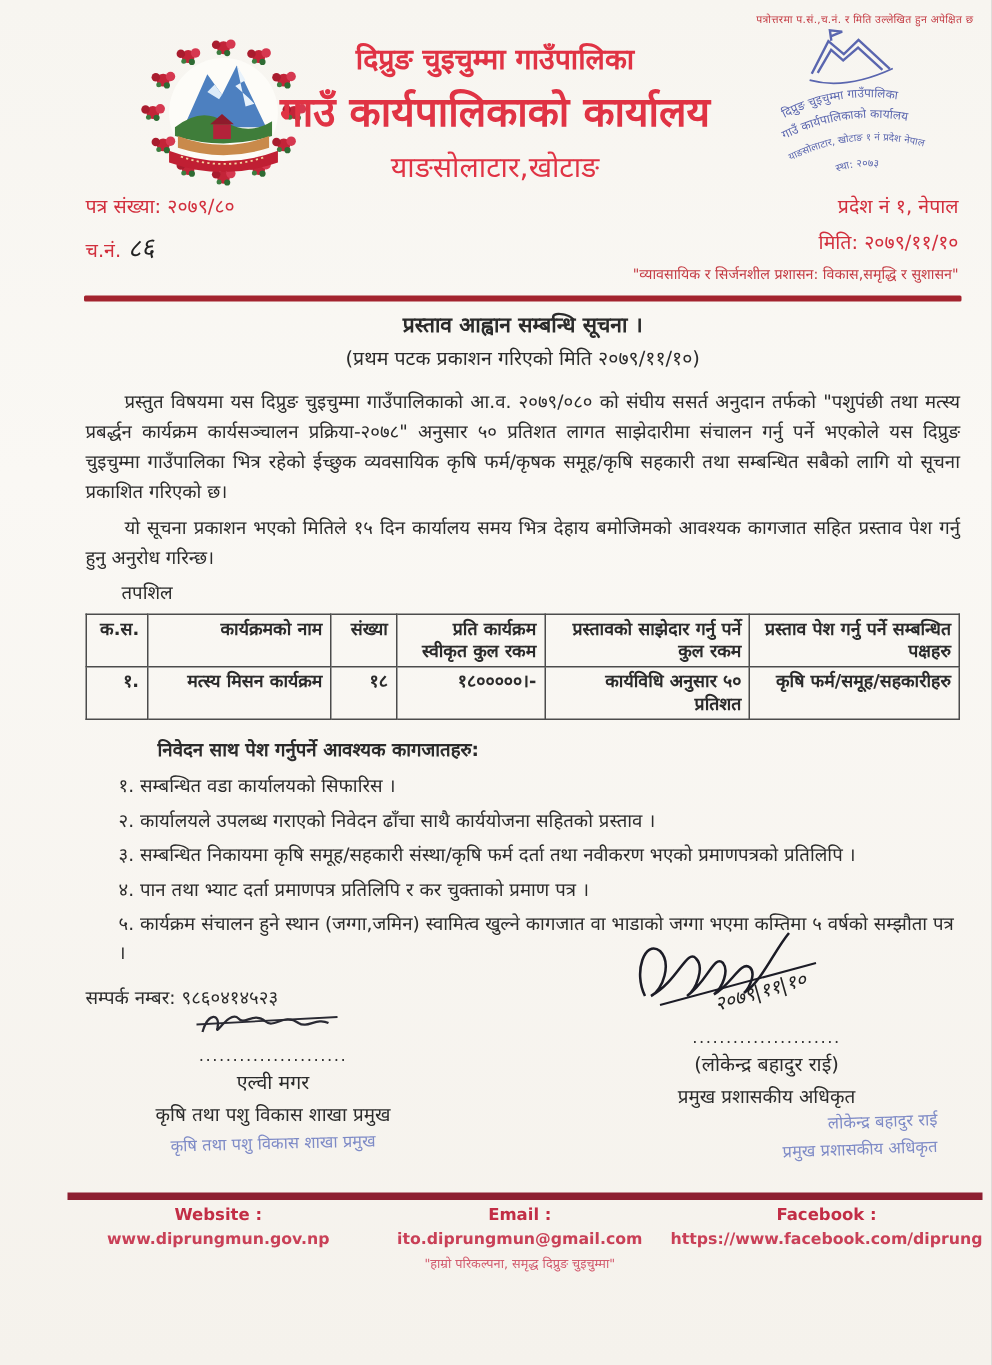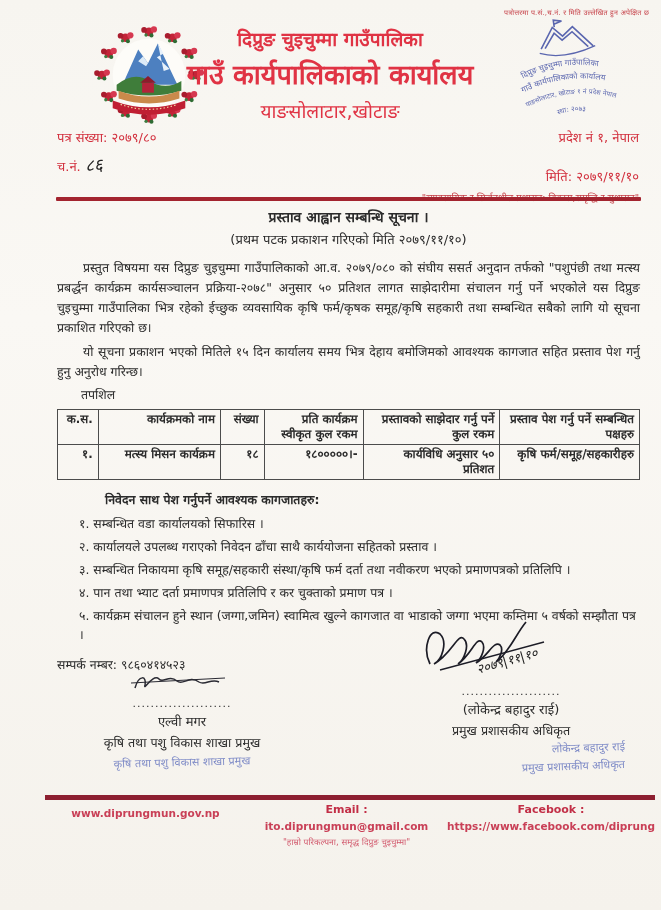--- a/index.html
+++ b/index.html
@@ -19,21 +19,21 @@
   .office{ font-size:27px; font-weight:bold; color:#e03344; margin-top:3px; }
   .addr  { font-size:19px; color:#e03344; margin-top:6px; }
   .stamp-top { position:absolute; left:505px; top:16px; width:122px; height:118px; transform:rotate(-8deg); opacity:.9; }
 
   
   .meta-left  { position:absolute; left:57px; top:128px; font-size:13px; color:#d22f3d; }
   .dispatch-row { margin-top:7px; }
   .hand { font-family:"DejaVu Serif", serif; font-style:italic; color:#222; font-size:17px; display:inline-block; transform:rotate(-4deg); margin-left:4px; }
   .meta-right { position:absolute; right:22px; top:128px; text-align:right; font-size:13px; color:#d22f3d; }
   .meta-right .motto { font-size:9.5px; margin-top:6px; color:#c43b43; }
-  .meta-right .date-line { margin-top:21px; }
+  .meta-right .date-line { margin-top:6px; }
   .rule { position:absolute; left:56px; right:20px; top:197px; height:4px; background:#a3242f; border-radius:1px; }
 
   
   .body-flow { position:absolute; left:57px; right:21px; top:207px; font-size:12.4px; line-height:20px; }
   .n-title { text-align:center; font-weight:bold; font-size:14px; }
   .n-sub   { text-align:center; font-size:13px; margin-top:3px; }
   .para { text-align:justify; text-indent:26px; margin-top:8px; }
   .para2 { margin-top:4px; }
   .tapsil { margin:3px 0 4px 24px; }
   table { width:100%; border-collapse:collapse; font-size:11.8px; table-layout:fixed; }
@@ -214,20 +214,21 @@
     <div class="sig-name">(लोकेन्द्र बहादुर राई)</div>
     <div class="sig-title">प्रमुख प्रशासकीय अधिकृत</div>
     <div class="sig-stamp stamp-two">लोकेन्द्र बहादुर राई</div>
     <div class="sig-stamp stamp-two">प्रमुख प्रशासकीय अधिकृत</div>
   </div>
 
   <div class="footer-bar"></div>
 
   <div class="footer">
     <div class="f-col">
+      <div class="f-label">Website :</div>
       <div class="f-value">www.diprungmun.gov.np</div>
     </div>
     <div class="f-col">
       <div class="f-label">Email :</div>
       <div class="f-value">ito.diprungmun@gmail.com</div>
       <div class="f-tag">"हाम्रो परिकल्पना, समृद्ध दिप्रुङ चुइचुम्मा"</div>
     </div>
     <div class="f-col">
       <div class="f-label">Facebook :</div>
       <div class="f-value">https://www.facebook.com/diprung</div>

